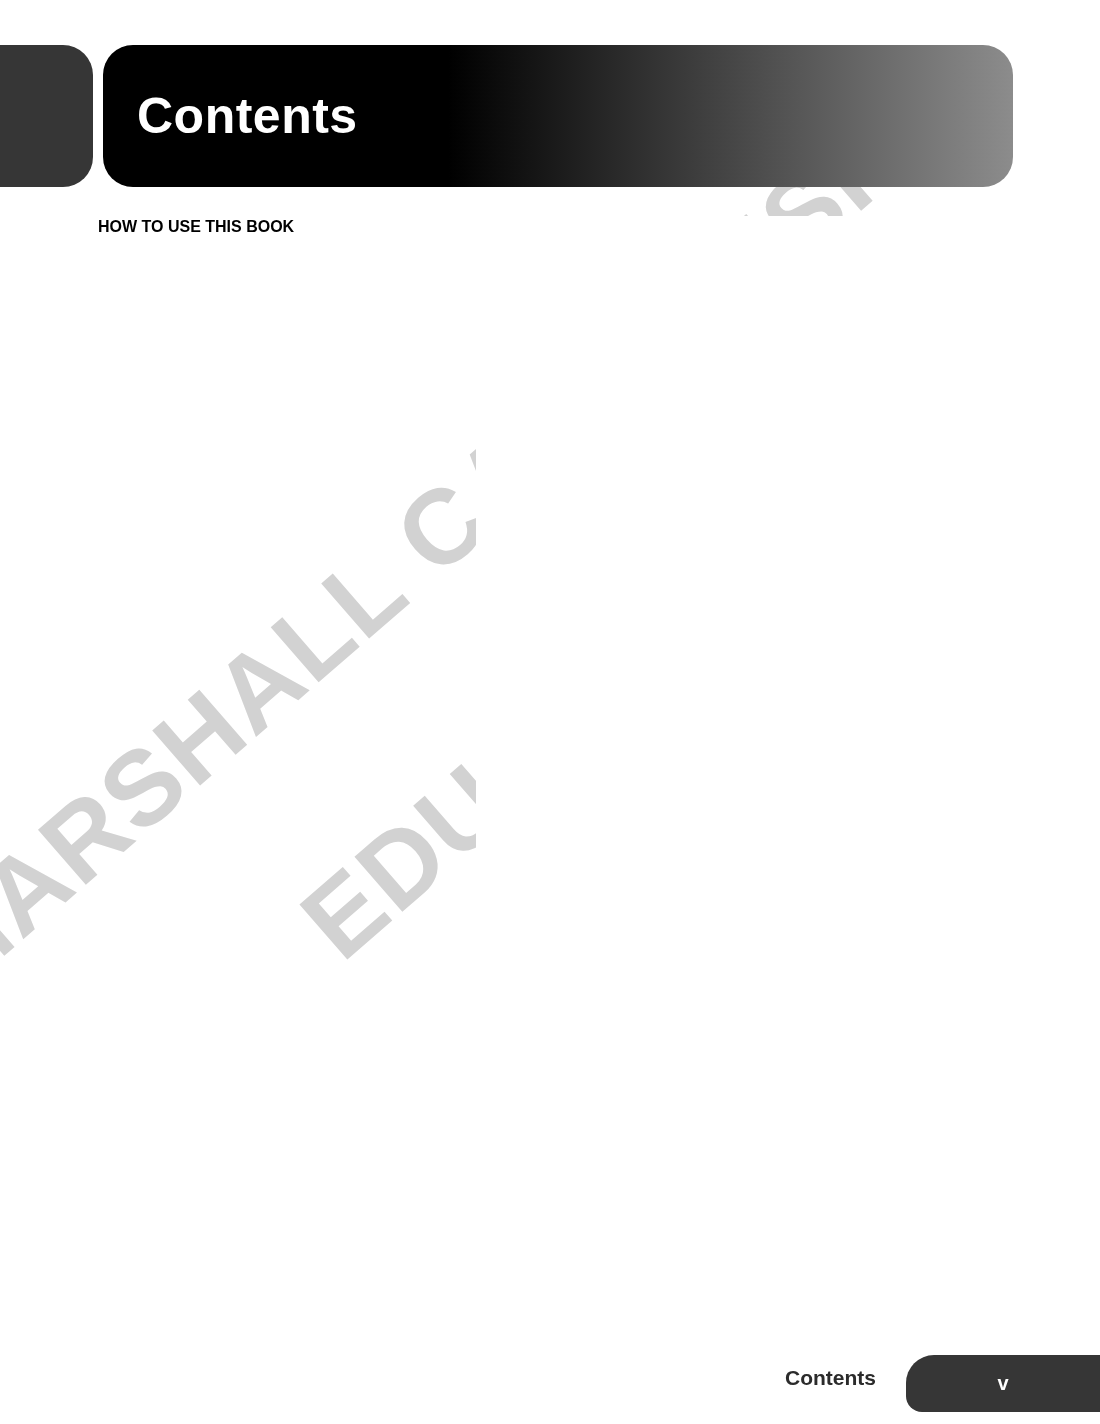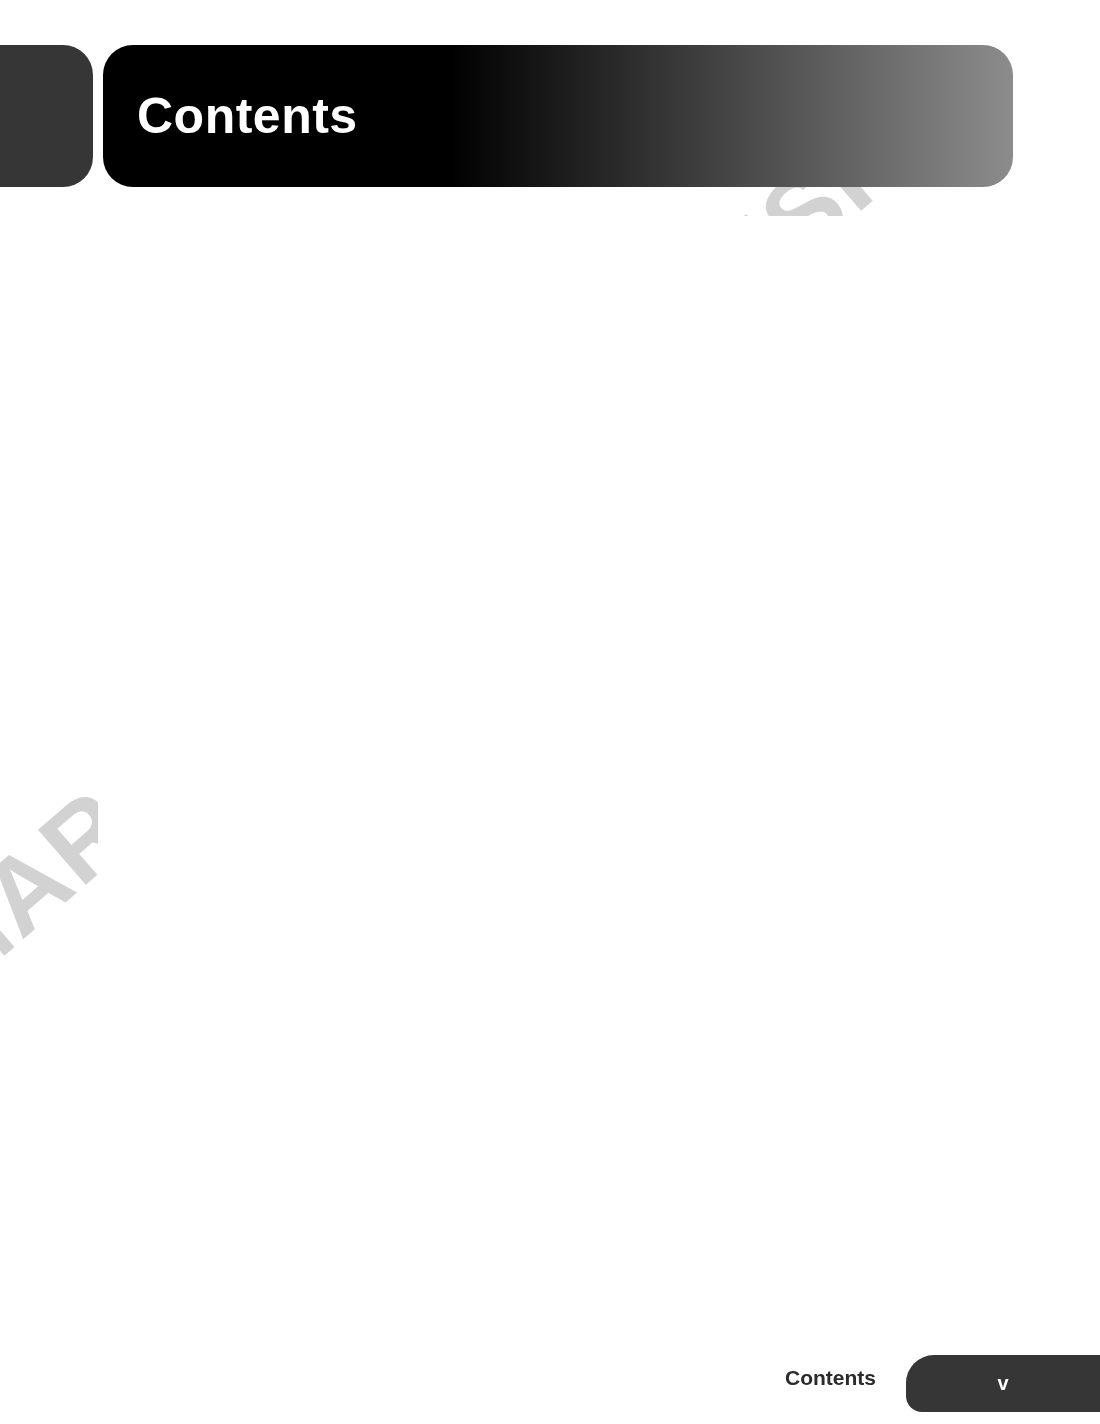--- a/index.html
+++ b/index.html
@@ -71,20 +71,21 @@
   <div class="header-left-tab"></div>
 
   <div class="title-bar">
     <span class="page-title">Contents</span>
   </div>
 
   <div class="columns">
     <div class="col">
         <div class="row front">
 
+    <span class="cell title">HOW TO USE THIS BOOK</span>
     <span class="cell page">iii</span>
   </div>
       </div>
     <div class="col">
         <div class="row exercise">
     <span class="cell label">Exercise 6C</span>
     <span class="cell title">Exam-style Questions</span>
     <span class="cell page">48</span>
   </div>
       </div>

